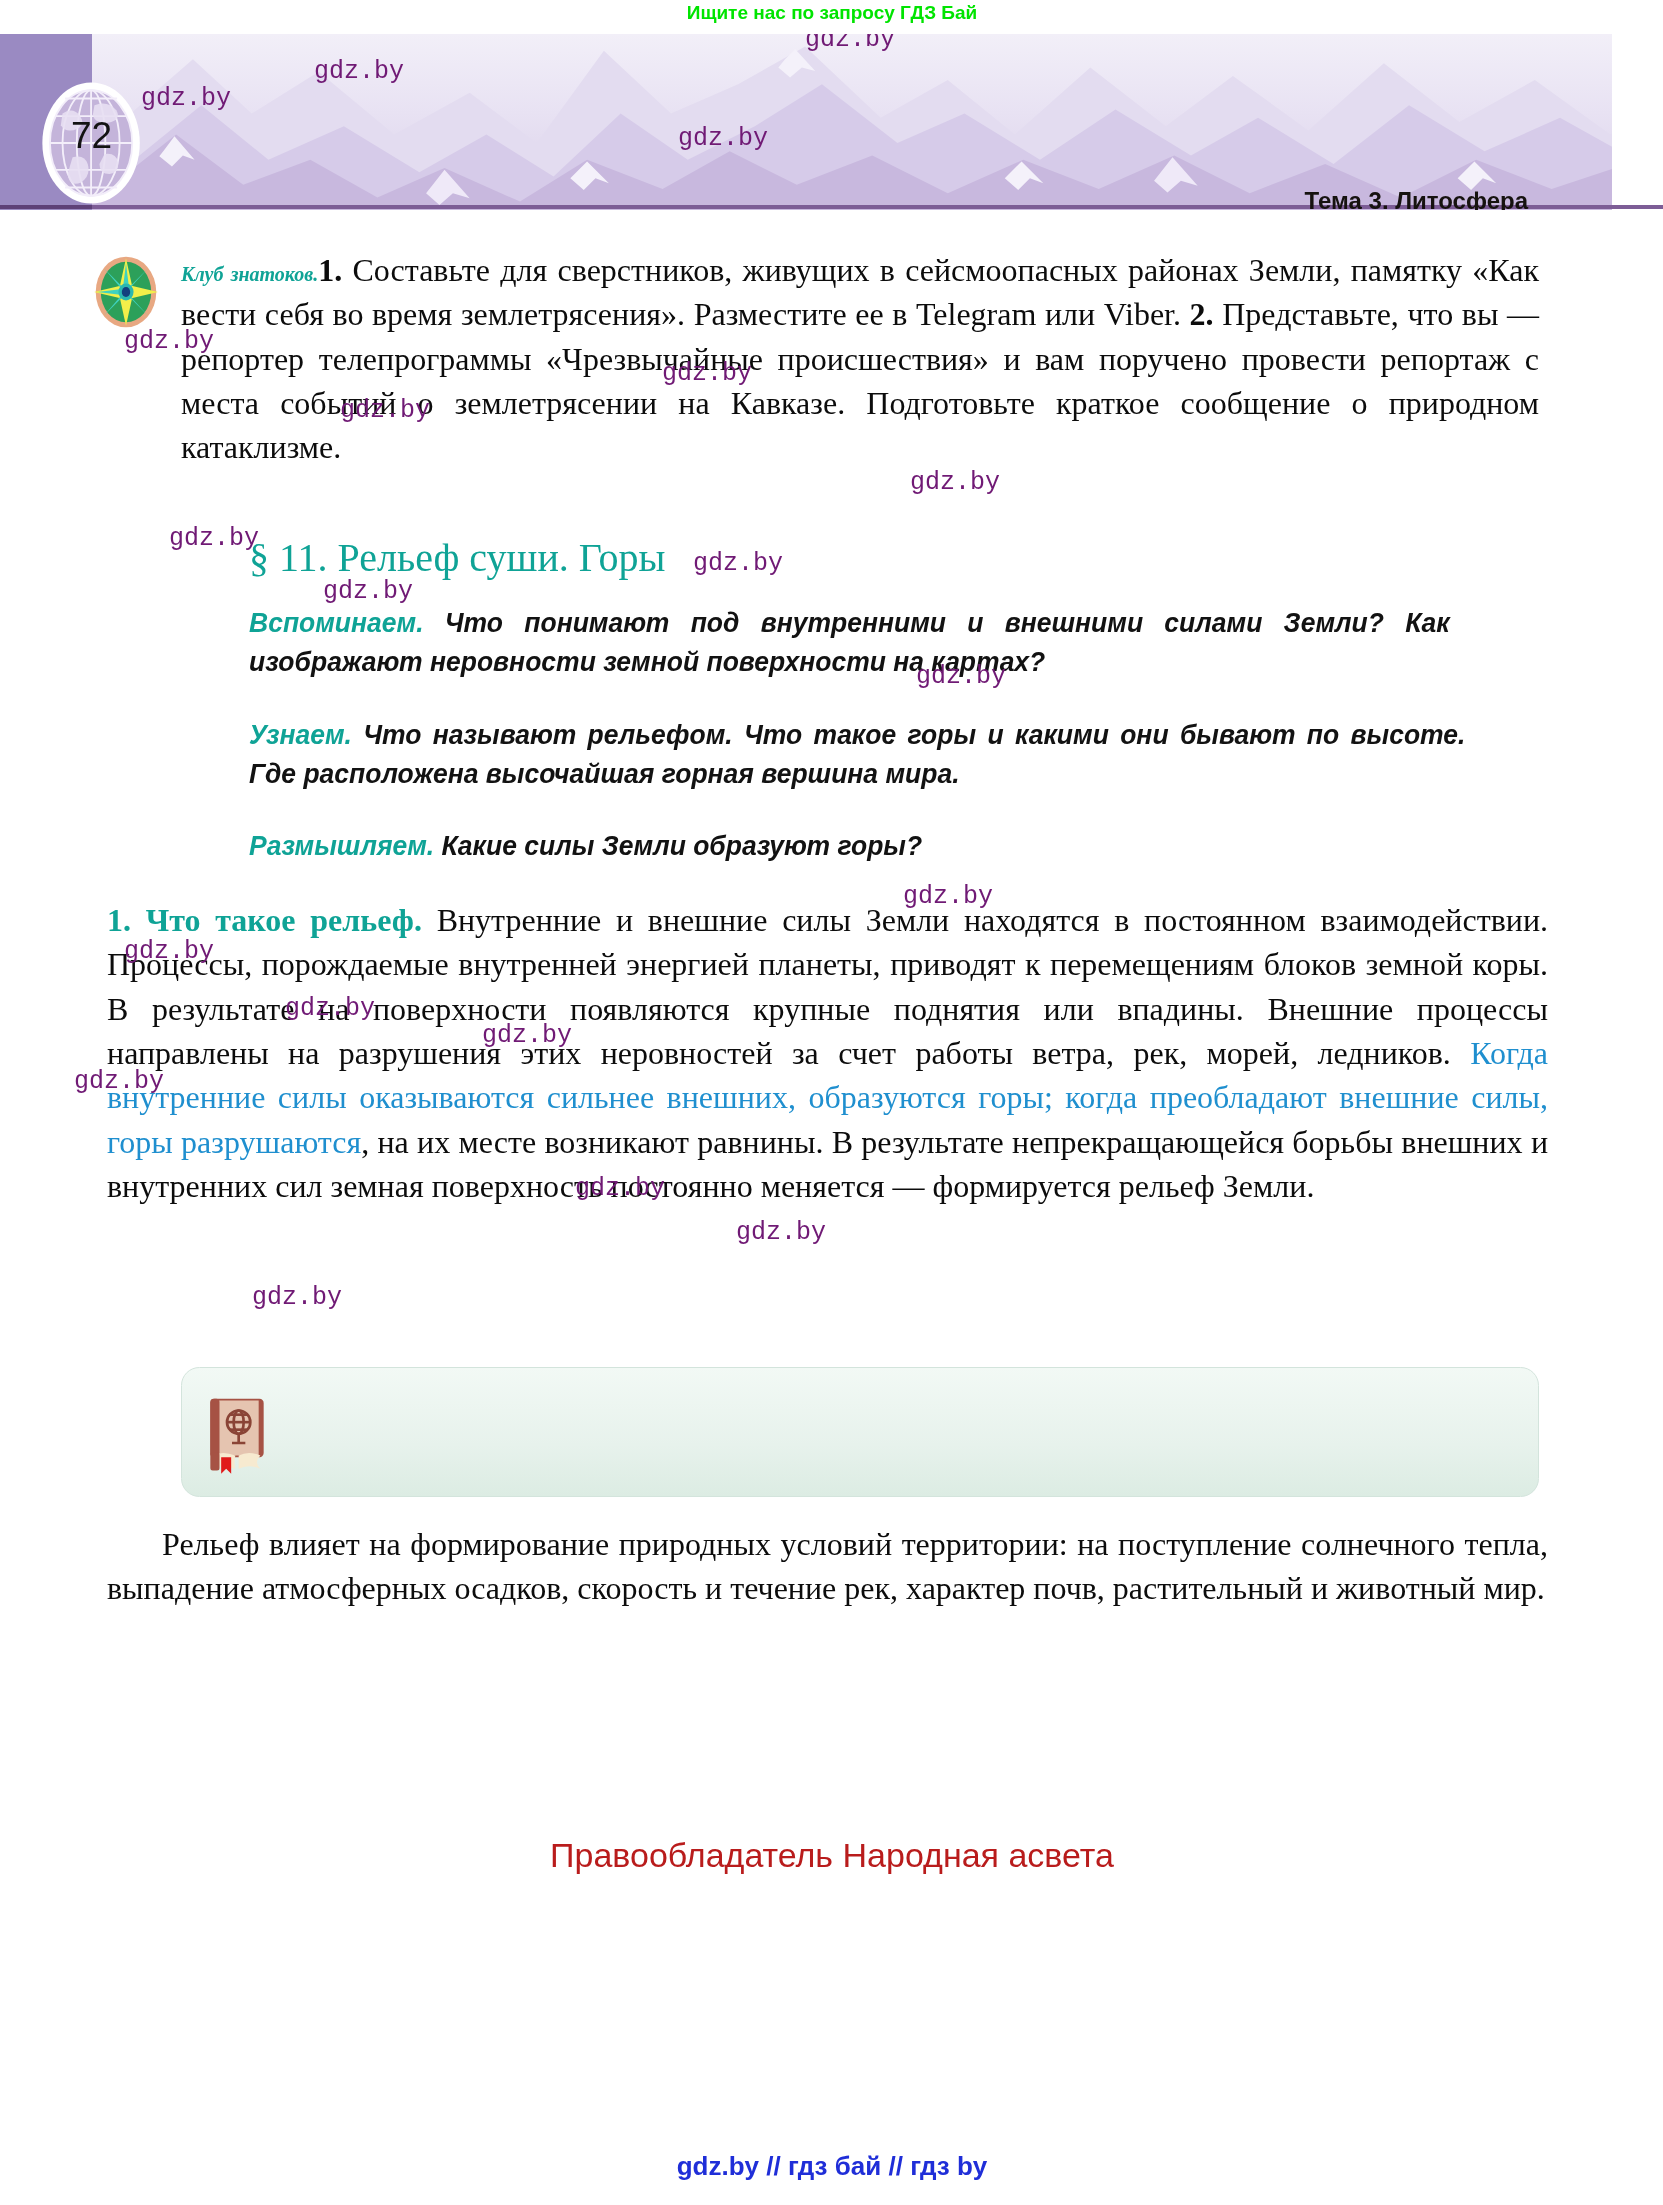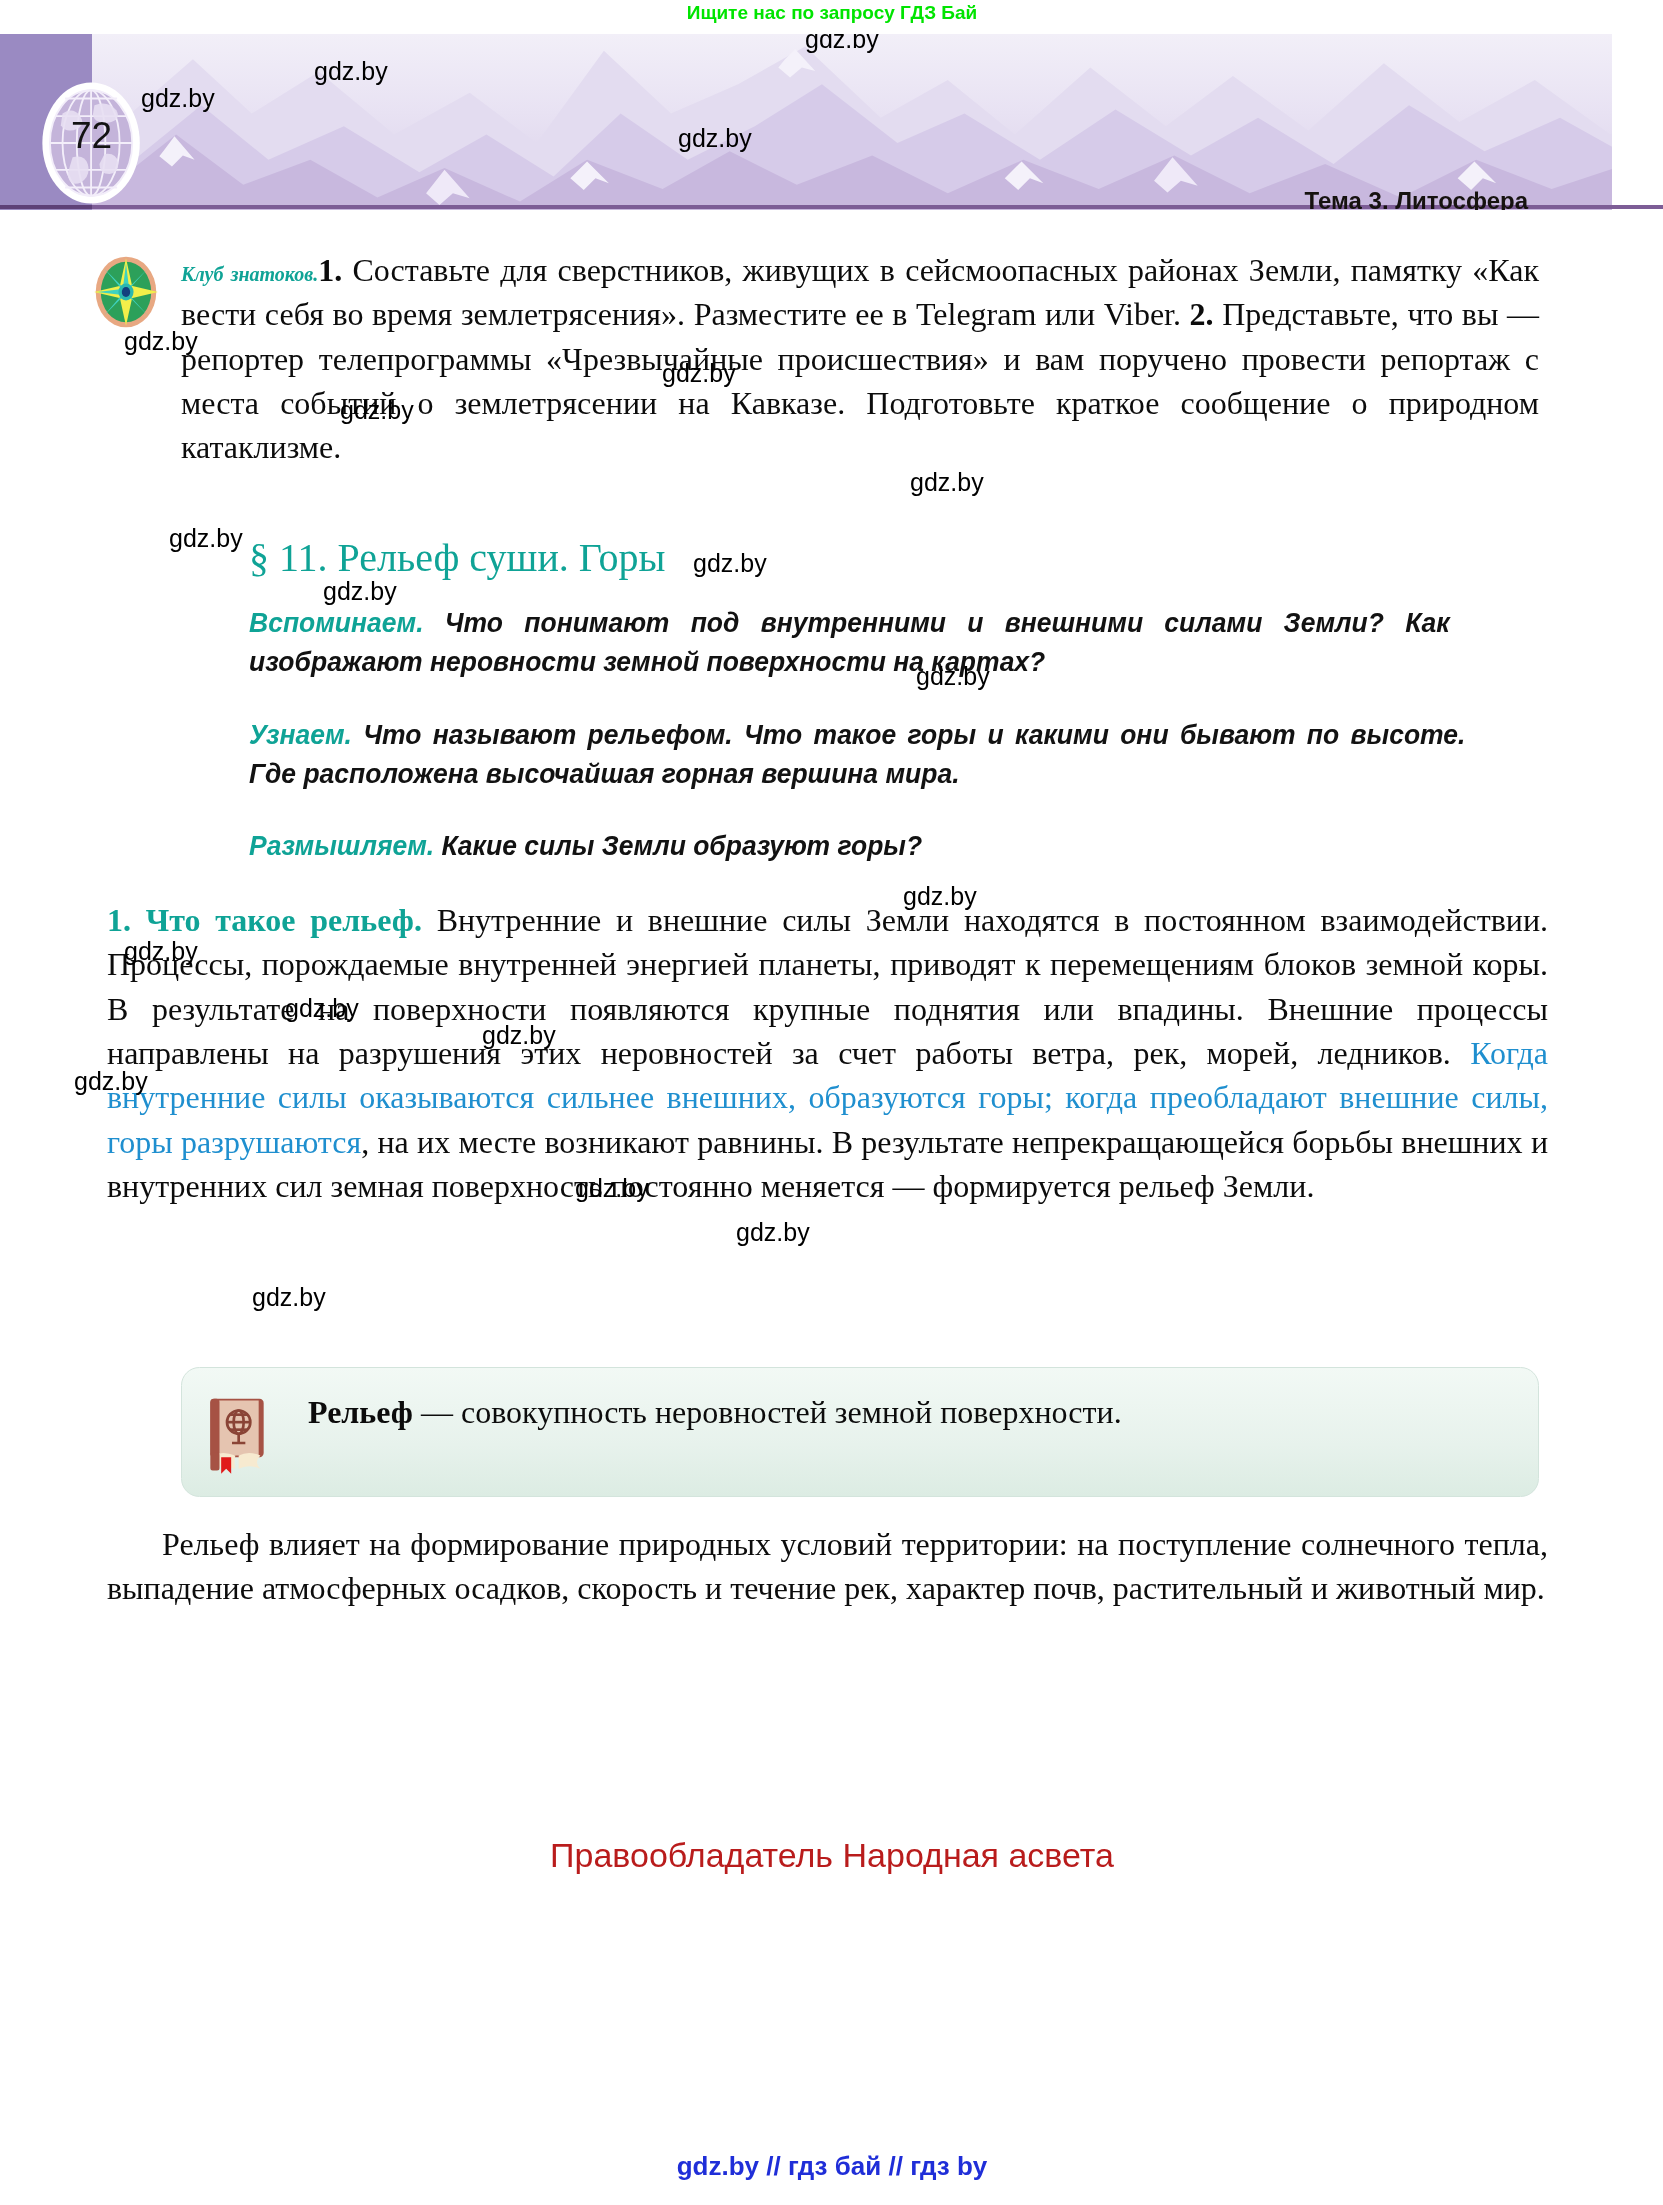--- a/index.html
+++ b/index.html
@@ -270,23 +270,23 @@
     font-family: "Liberation Sans", "DejaVu Sans", sans-serif;
     font-size: 26px;
     font-weight: 700;
     color: #1f2ed8;
     white-space: nowrap;
   }
 
   
   .wm {
     position: absolute;
-    font-family: Liberation Sans, sans-serif;
+    font-family: Liberation Mono, monospace;
     font-size: 25px;
-    color: #000000;
+    color: #701a75;
     white-space: nowrap;
     z-index: 30;
     pointer-events: none;
   }
 </style>
 </head>
 <body>
 
 <div class="promo-strip">
   <div class="promo-text">Ищите нас по запросу ГДЗ Бай</div>
@@ -384,21 +384,20 @@
         <line x1="24" y1="30" x2="52" y2="30"></line>
         <path d="M27 21 H49"></path>
         <path d="M27 39 H49"></path>
       </g>
       <path d="M38 44 L38 54 M30 55 H46" stroke="#8a4436" stroke-width="3.2" fill="none"></path>
       <path d="M8 70 q10 -6 26 0 q-2 10 0 16 q-16 -6 -26 0 z" fill="#f7ead0"></path>
       <path d="M38 70 q12 -6 26 0 q-8 8 0 16 q-14 -6 -26 0 z" fill="#f7ead0"></path>
       <rect x="4" y="66" width="11" height="22" rx="3" fill="#a65244"></rect>
       <path d="M17 72 h12 v20 l-6 -6 l-6 6 z" fill="#e01a1a"></path>
     </svg>
-    <div class="def-text"><span class="def-term">Рельеф</span><span> — </span><span>совокупность неровностей земной поверхности.</span></div>
   </div>
 
   <p class="body-par par-influence"><span style="display:inline-block;width:55px"></span><span>Рельеф влияет на формирование природных условий территории: на поступление солнечного тепла, выпадение атмосферных осадков, скорость и течение рек, характер почв, растительный и животный мир.</span></p>
 
 </div>
 
 <div class="copyright">Правообладатель Народная асвета</div>
 <div class="footer-links">gdz.by  //  гдз бай  //  гдз by</div>
 
 <div id="watermark-layer">

